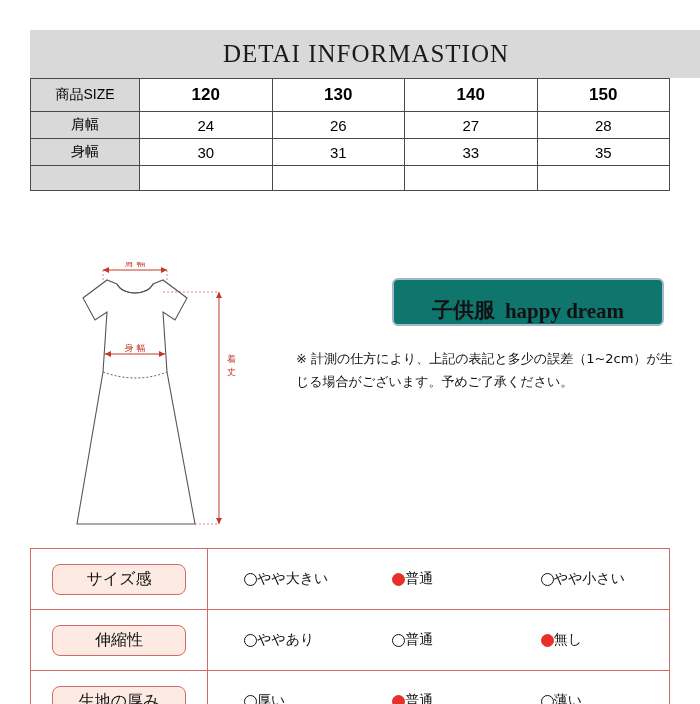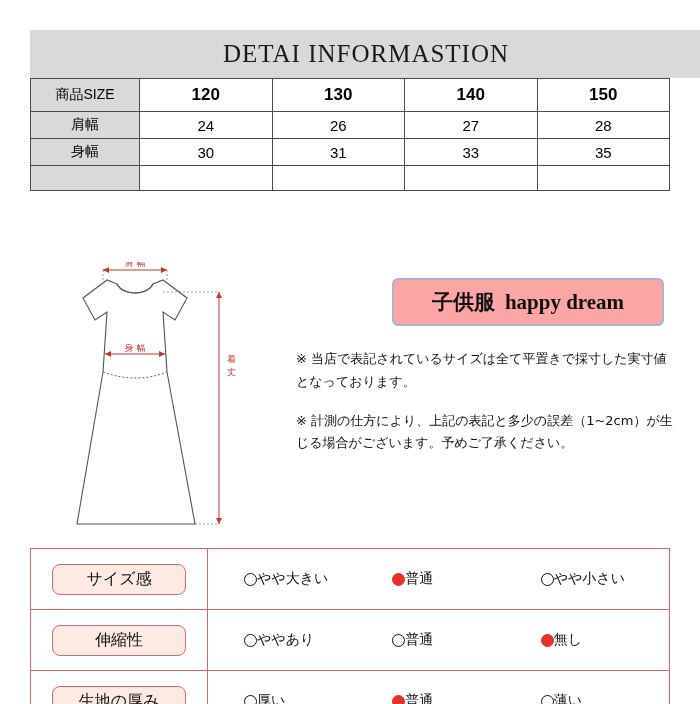--- a/index.html
+++ b/index.html
@@ -92,24 +92,24 @@
   
   .brand-box {
     position: absolute;
     left: 392px;
     top: 278px;
     width: 268px;
     height: 44px;
     border: 2px solid #9fb8cf;
     border-radius: 6px;
     display: flex;
-    align-items: center;
+    align-items: flex-end;
     justify-content: center;
     gap: 10px;
-    background: #fca5a5;
+    background: #0f766e;
   }
   .brand-jp {
     font-size: 21px;
     font-weight: bold;
     color: #111;
     font-family: "DejaVu Sans", sans-serif;
   }
   .brand-en {
     font-size: 21px;
     font-weight: bold;
@@ -267,21 +267,20 @@
     <text class="dim-label" x="172" y="113">丈</text>
   </svg>
 </div>
 
 <div class="brand-box">
   <span class="brand-jp">子供服</span>
   <span class="brand-en">happy dream</span>
 </div>
 
 <div class="notes">
-  <p class="note-p">※ 当店で表記されているサイズは全て平置きで採寸した実寸値となっております。</p>
   <p class="note-p">※ 計測の仕方により、上記の表記と多少の誤差（1~2cm）が生じる場合がございます。予めご了承ください。</p>
 </div>
 
 <table class="feel-table">
   <tbody>
     <tr>
       <td class="feel-label-cell">
         <span class="feel-label">サイズ感</span>
       </td>
       <td>

